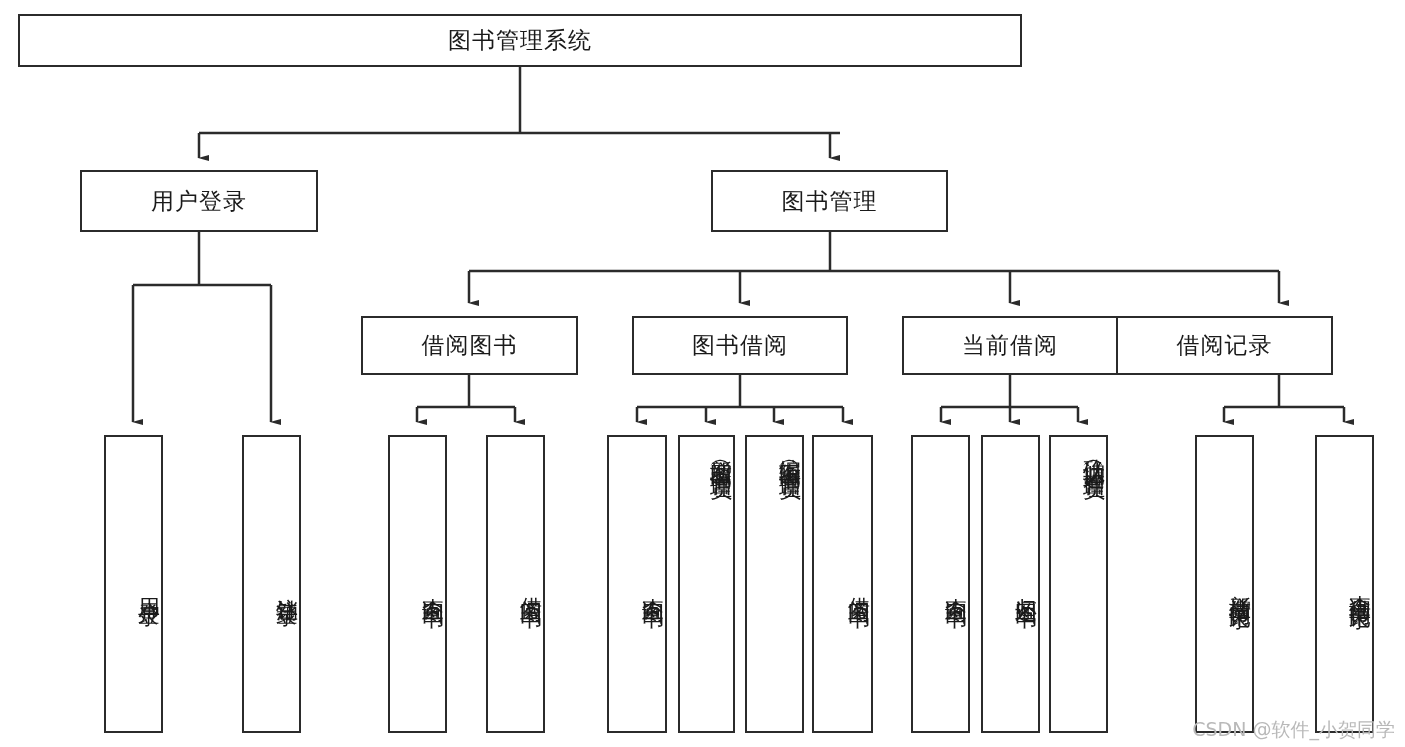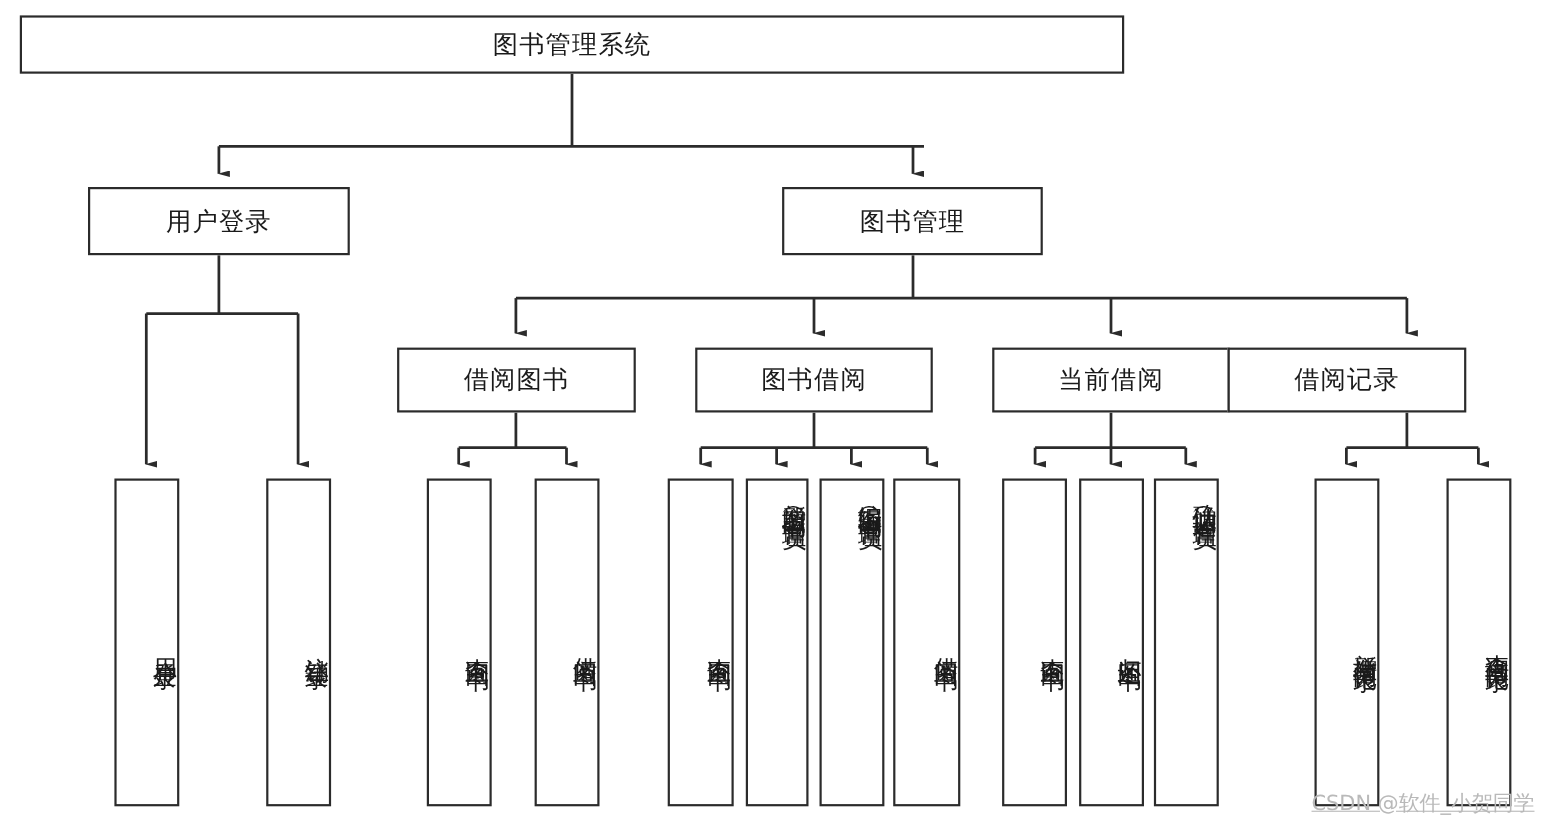--- a/index.html
+++ b/index.html
@@ -61,21 +61,20 @@
     pointer-events: none;
   }
   .watermark {
     position: absolute;
     right: 10px;
     bottom: 4px;
     font-size: 19px;
     color: #b9b9b9;
     white-space: nowrap;
     font-family: "DejaVu Sans", "Liberation Sans", sans-serif;
-    text-decoration: underline;
   }
 </style>
 </head>
 <body>
 
 <div id="canvas">
 
   <svg class="links" viewBox="0 0 1405 747">
     <defs>
       <marker id="arrow" markerWidth="10" markerHeight="12" refX="3" refY="10" orient="auto" markerUnits="userSpaceOnUse">

